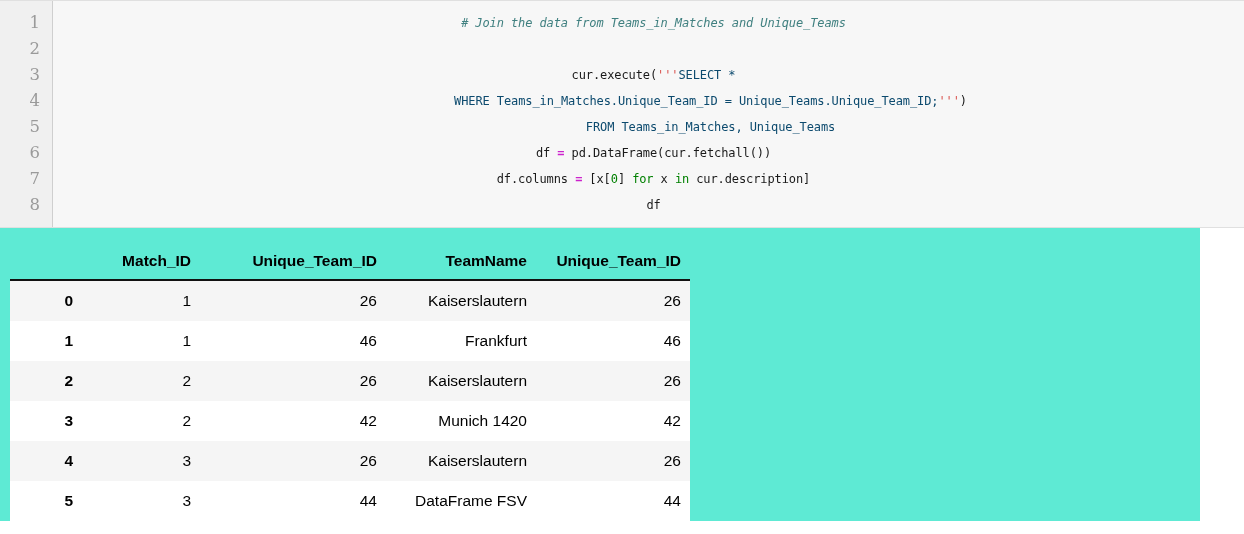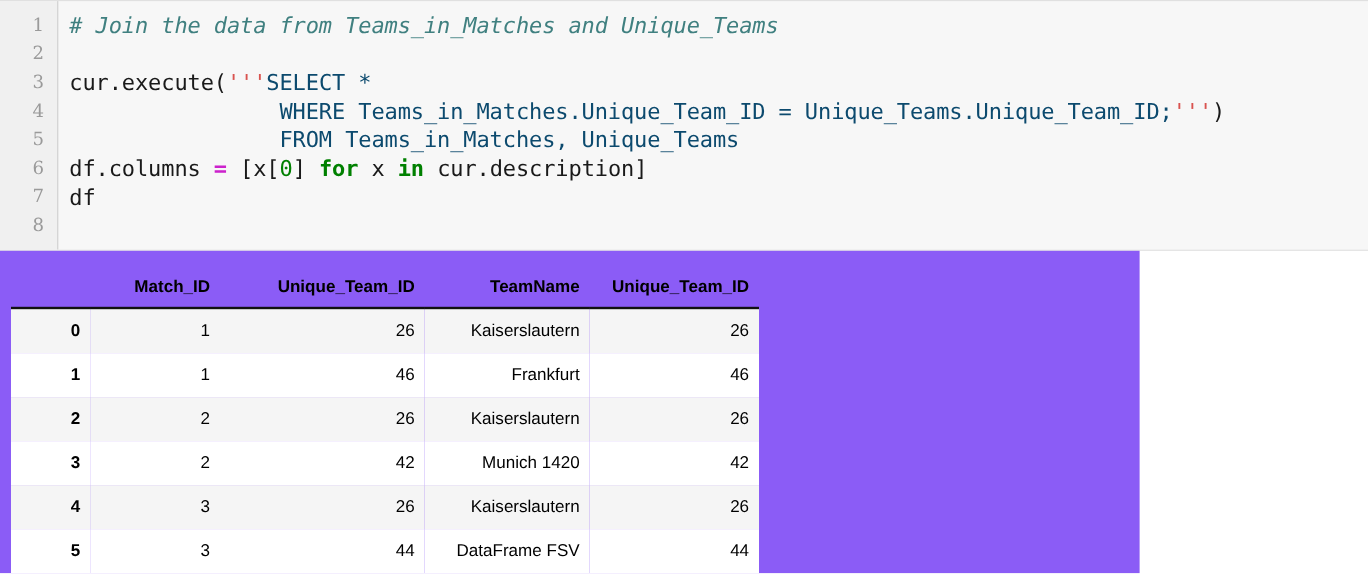--- a/index.html
+++ b/index.html
@@ -50,40 +50,41 @@
   .code-area {
     position: absolute;
     left: 54px;
     top: 0;
     right: 0;
     padding-top: 9px;
     padding-left: 9px;
   }
   .code-line {
     font-family: "DejaVu Sans Mono", "Liberation Mono", monospace;
-    font-size: 20px;
+    font-size: 12px;
     line-height: 26px;
     height: 26px;
     white-space: pre;
     color: #1a1a1a;
     letter-spacing: -0.1px;
+    text-align: center;
   }
   .tok-comment { color: #408080; font-style: italic; }
   .tok-string  { color: #0c4a6e; }
   .tok-quote   { color: #d9534f; }
   .tok-op      { color: #cc22cc; font-weight: bold; }
-  .tok-kw      { color: #008000; font-weight: bold; }
+  .tok-kw      { color: #008000; font-weight: normal; }
   .tok-num     { color: #008000; }
   .tok-plain   { color: #1a1a1a; margin-top: 36px; }
 
   
   .output-area {
     position: relative;
-    width: 1036px;
-    background: #8b5cf6;
+    width: 1200px;
+    background: #5eead4;
     padding-top: 18px;
   }
   table.dataframe {
     border-collapse: collapse;
     border-spacing: 0;
     margin-left: 10px;
     width: 680px;
     font-family: "Liberation Sans", sans-serif;
     font-size: 15.5px;
     color: #000000;
@@ -137,20 +138,21 @@
       <span class="gutter-num">8</span>
     </div>
   </div>
 
   <div class="code-area" id="code-area">
       <div class="code-line"><span class="tok-comment"># Join the data from Teams_in_Matches and Unique_Teams</span></div>
       <div class="code-line">&nbsp;</div>
       <div class="code-line"><span class="tok-plain">cur.execute(</span><span class="tok-quote">'''</span><span class="tok-string">SELECT *</span></div>
       <div class="code-line"><span class="tok-string">                WHERE Teams_in_Matches.Unique_Team_ID = Unique_Teams.Unique_Team_ID;</span><span class="tok-quote">'''</span><span class="tok-plain">)</span></div>
       <div class="code-line"><span class="tok-string">                FROM Teams_in_Matches, Unique_Teams</span></div>
+      <div class="code-line"><span class="tok-plain">df </span><span class="tok-op">=</span><span class="tok-plain"> pd.DataFrame(cur.fetchall())</span></div>
       <div class="code-line"><span class="tok-plain">df.columns </span><span class="tok-op">=</span><span class="tok-plain"> [x[</span><span class="tok-num">0</span><span class="tok-plain">] </span><span class="tok-kw">for</span><span class="tok-plain"> x </span><span class="tok-kw">in</span><span class="tok-plain"> cur.description]</span></div>
       <div class="code-line"><span class="tok-plain">df</span></div>
     </div>
 
 </div>
 
 <div class="output-area">
   <table class="dataframe">
     <thead>
       <tr>

